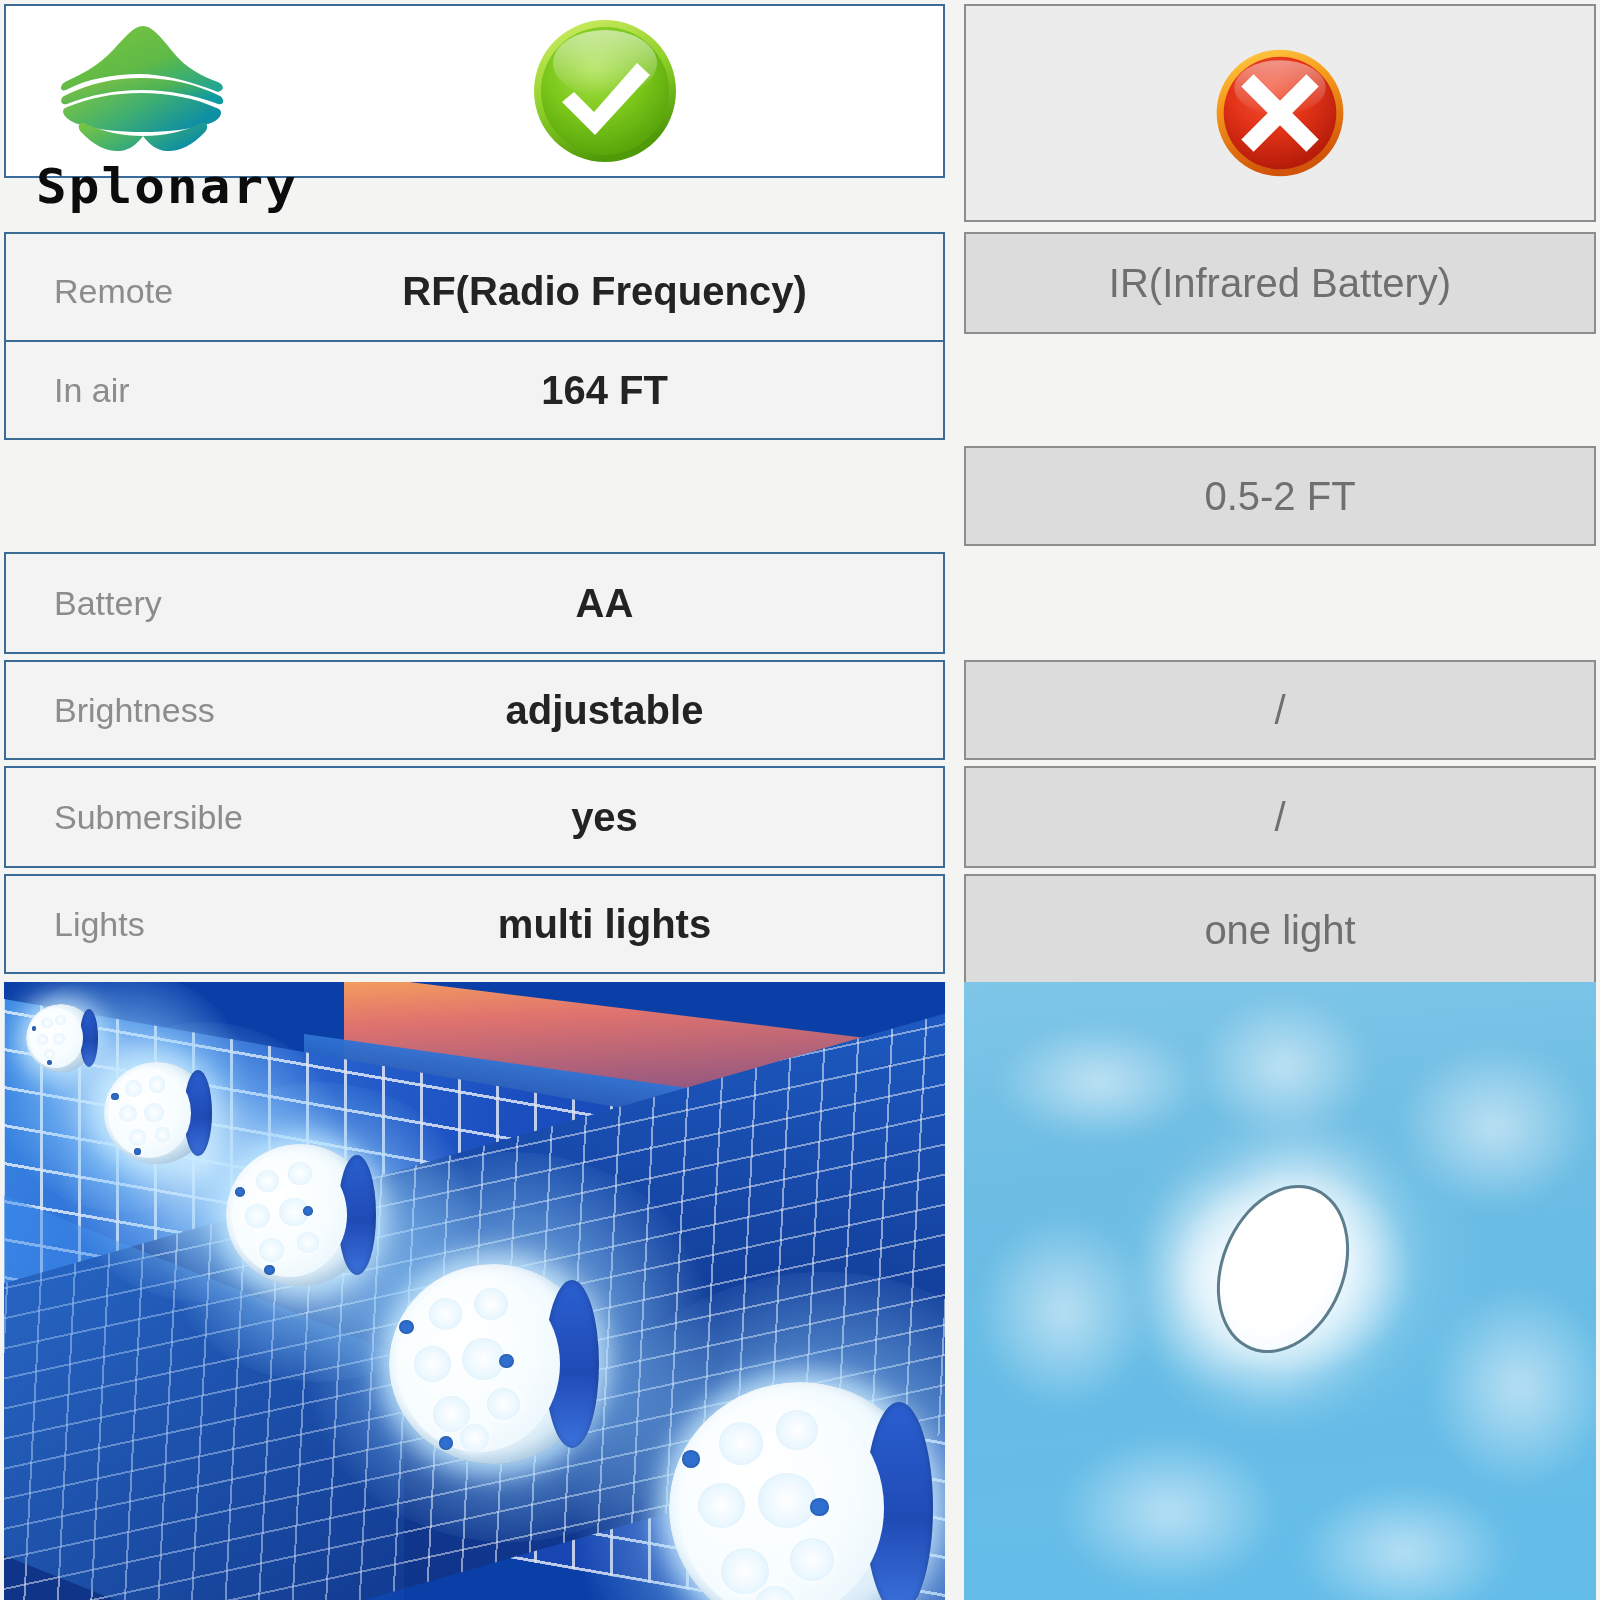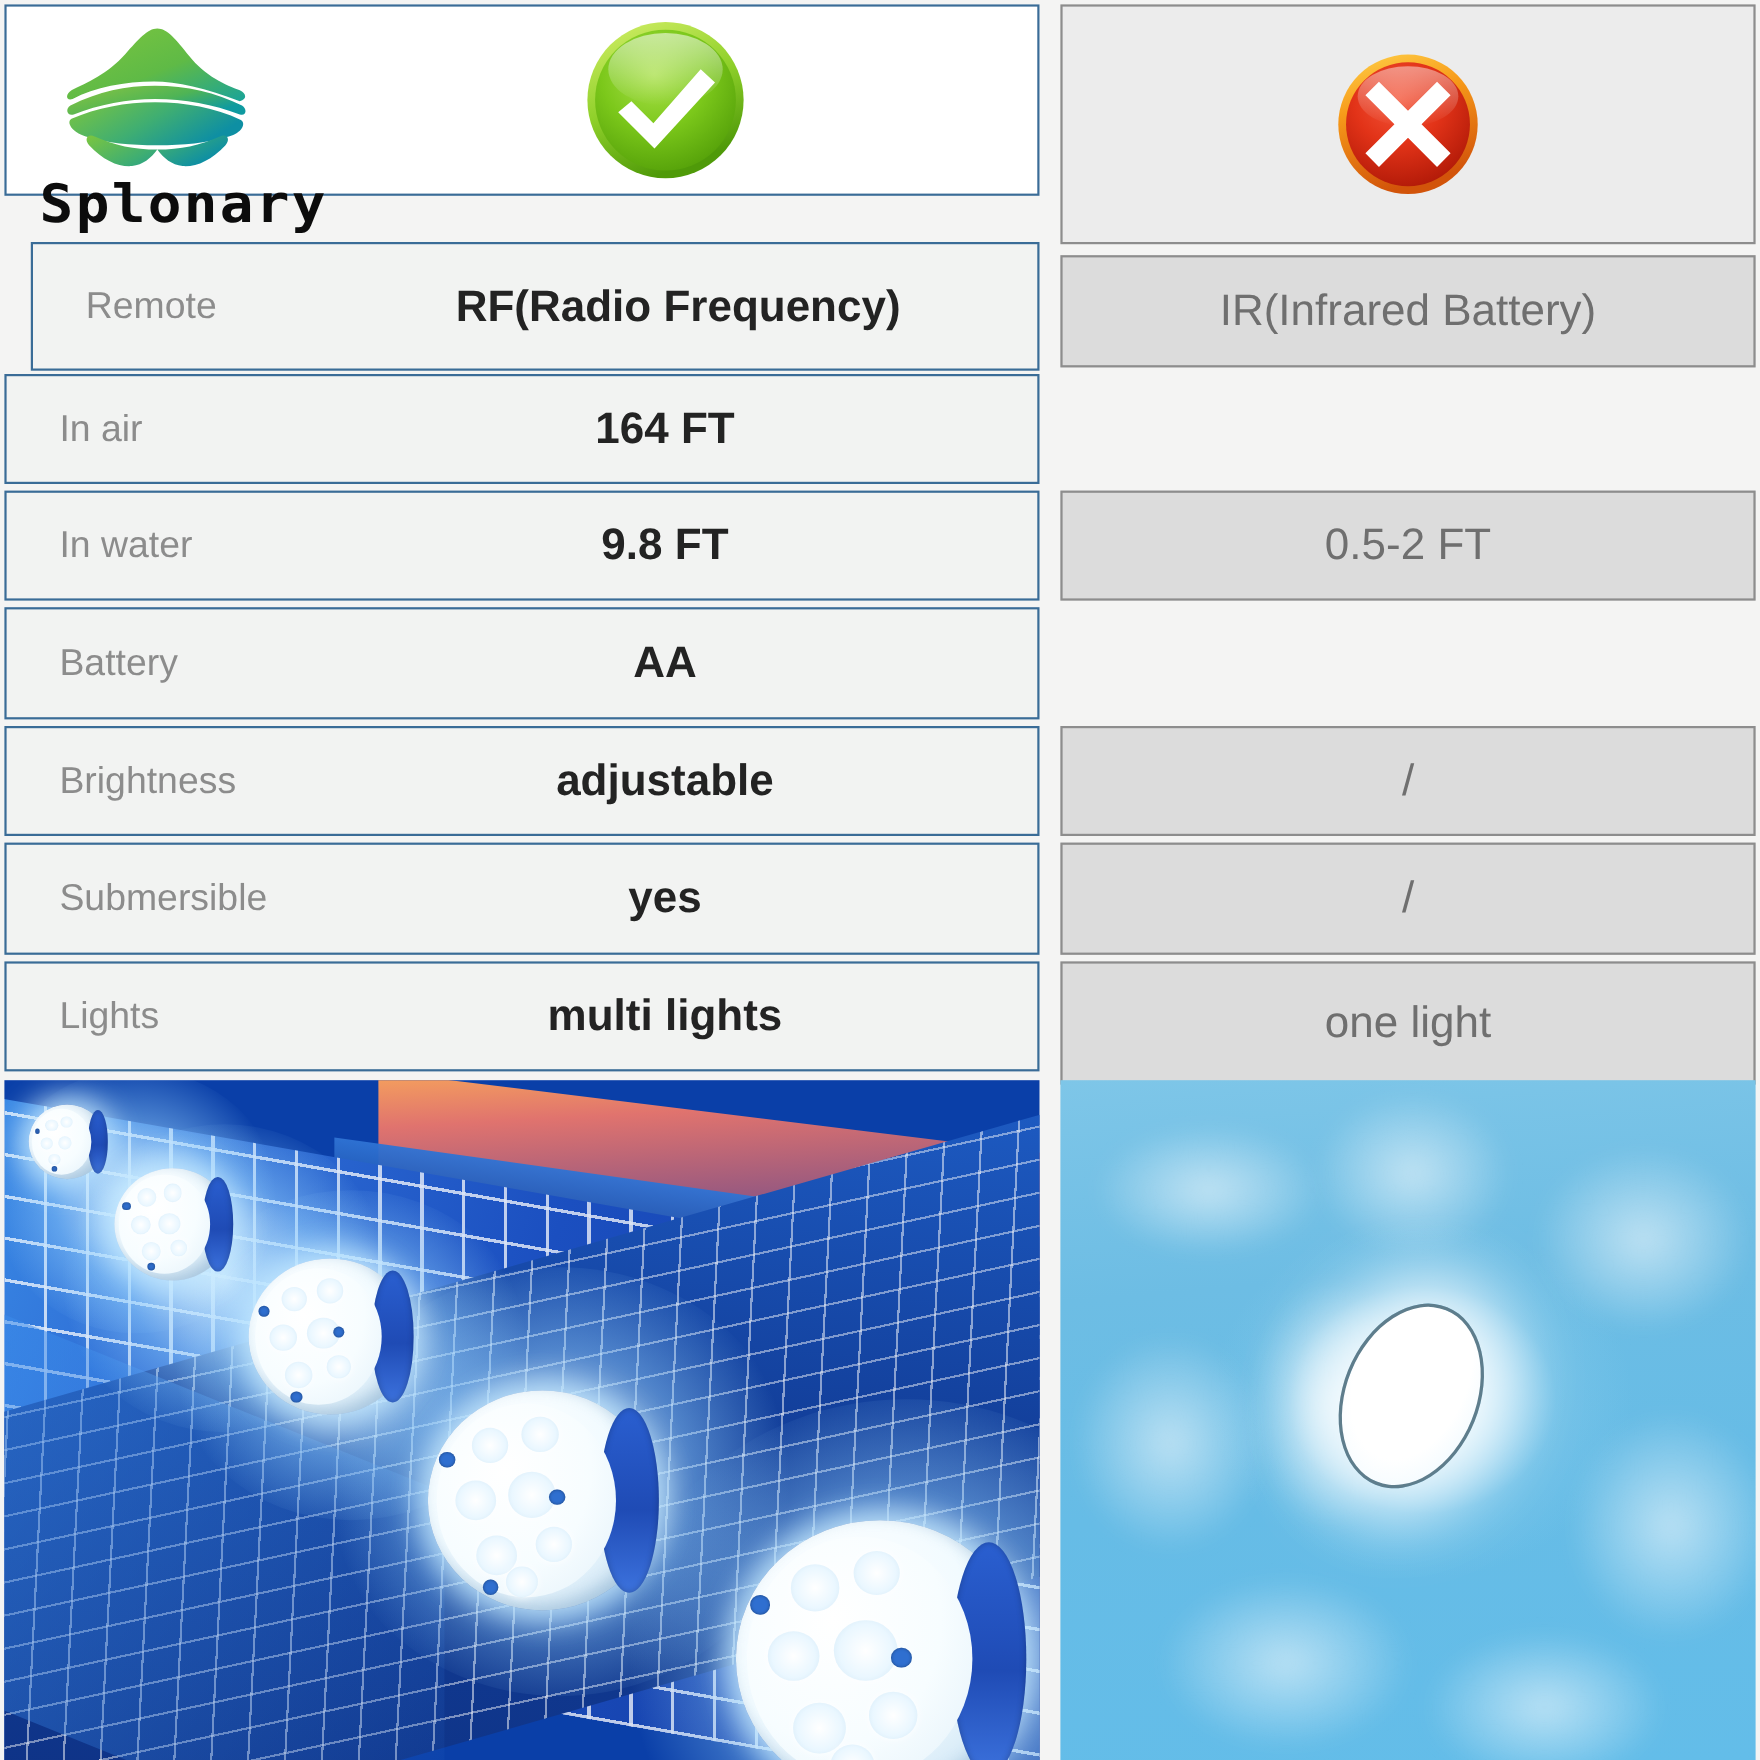--- a/index.html
+++ b/index.html
@@ -234,31 +234,27 @@
             </defs>
             <circle cx="75" cy="75" r="71" fill="url(#grim)"></circle>
             <circle cx="75" cy="75" r="64" fill="url(#gc)"></circle>
             <ellipse cx="75" cy="47" rx="52" ry="33" fill="url(#gshine)"></ellipse>
             <path d="M44,76 L64,96 L107,47 L120,59 L65,119 L32,86 Z" fill="#ffffff"></path>
           </svg>
         </div>
       </div>
     </div>
 
-    <div class="lcell" style="top:220px;height:117px;margin-left:24px;">
+    <div class="lcell" style="top:232px;height:117px;">
       <span class="row-label">Remote</span>
       <span class="row-value">RF(Radio Frequency)</span>
     </div>
     <div class="lcell" style="top:340px;height:100px;">
       <span class="row-label">In air</span>
       <span class="row-value">164 FT</span>
-    </div>
-    <div class="lcell" style="top:446px;height:100px;">
-      <span class="row-label">In water</span>
-      <span class="row-value">9.8 FT</span>
     </div>
     <div class="lcell" style="top:660px;height:100px;">
       <span class="row-label">Brightness</span>
       <span class="row-value">adjustable</span>
     </div>
     <div class="lcell" style="top:552px;height:102px;">
       <span class="row-label">Battery</span>
       <span class="row-value">AA</span>
     </div>
     <div class="lcell" style="top:766px;height:102px;">

